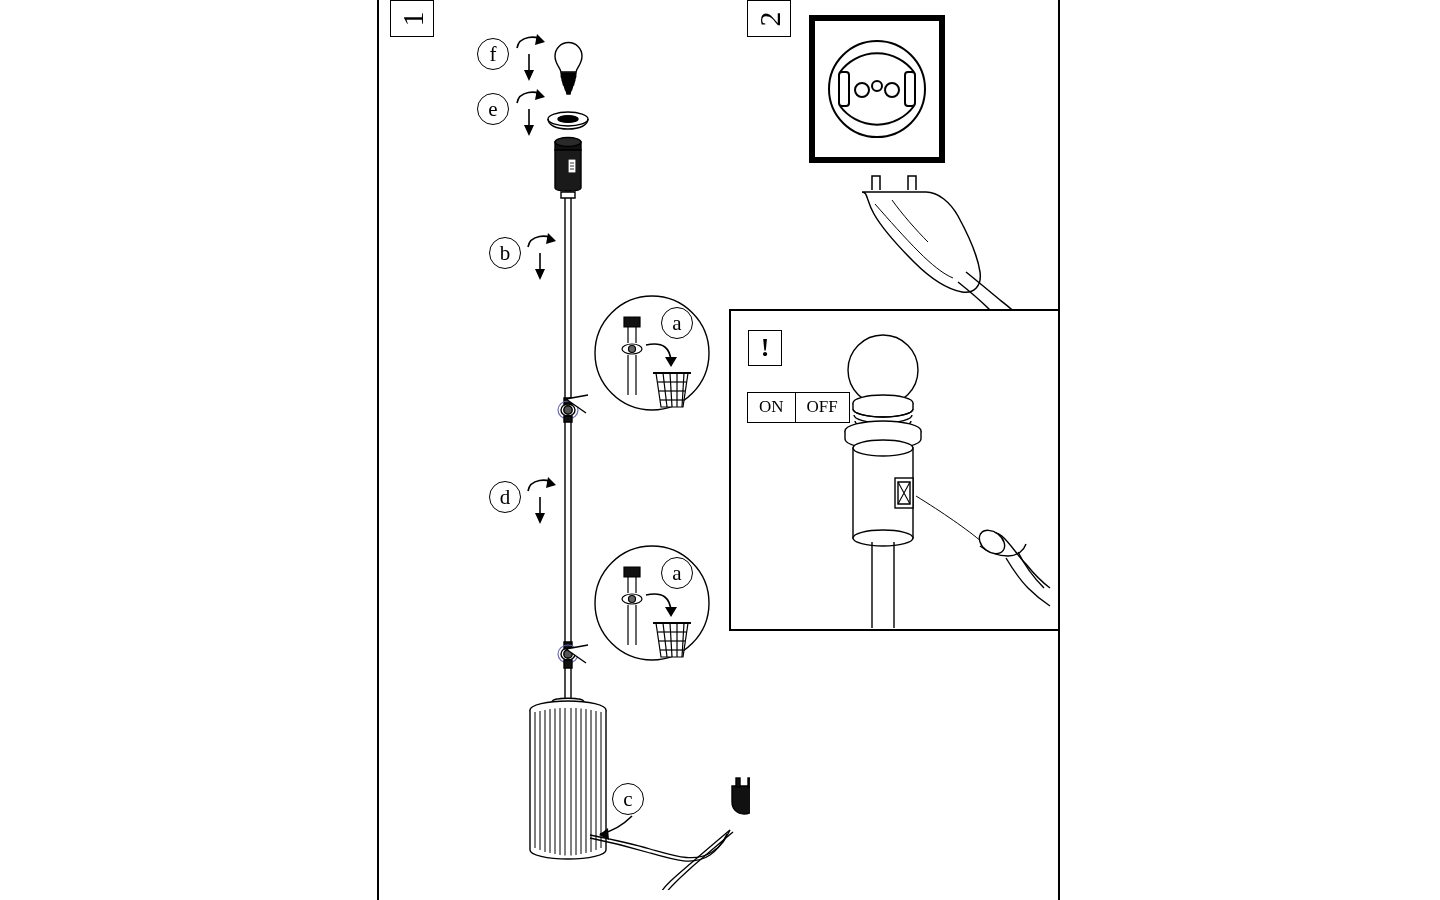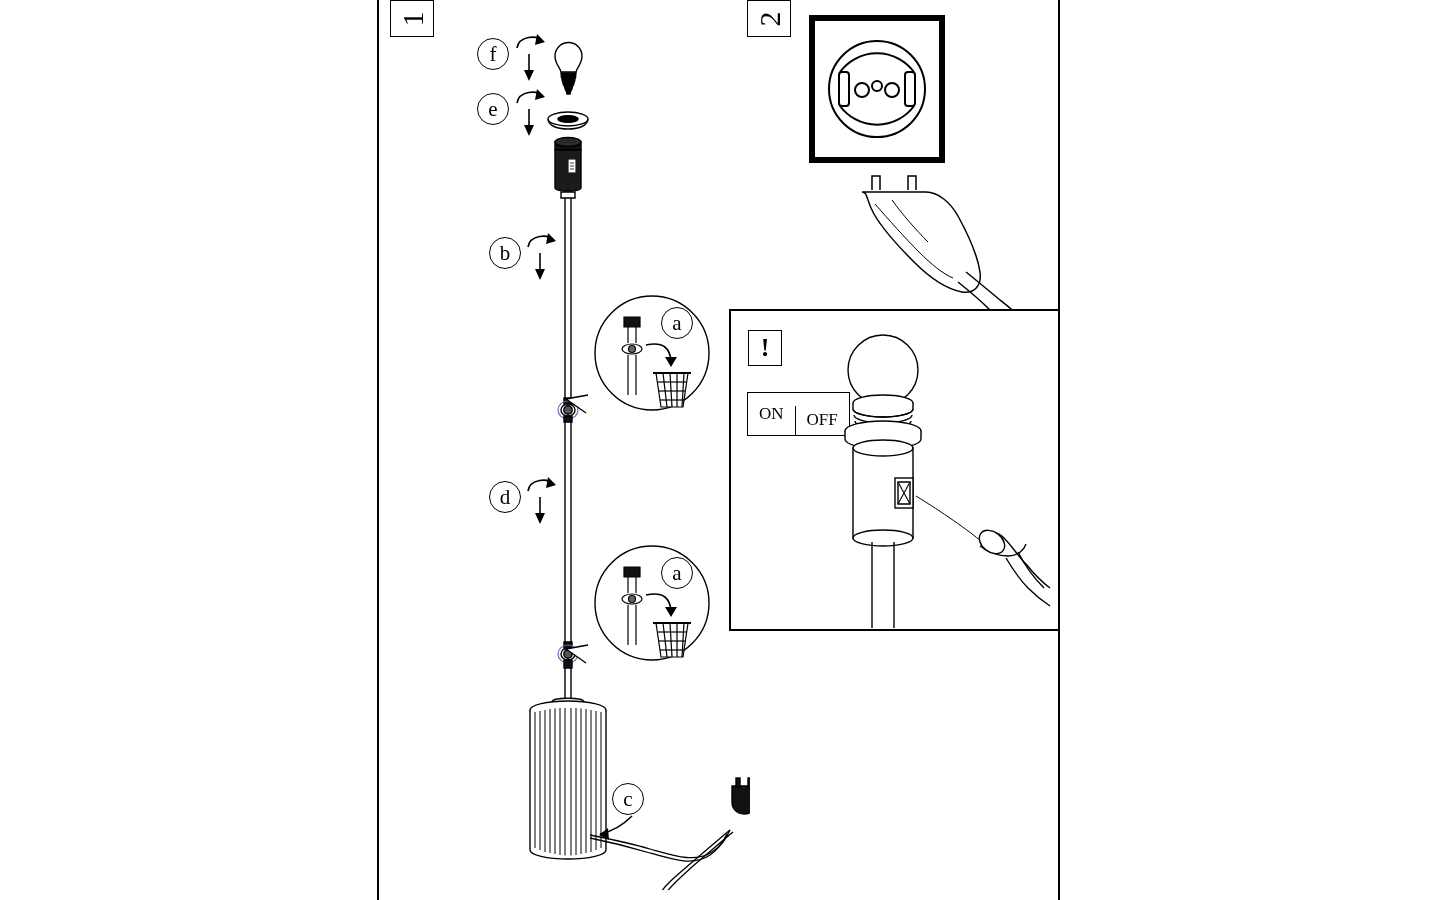--- a/index.html
+++ b/index.html
@@ -75,21 +75,20 @@
     background: #fff;
   }
   .onoff div {
     padding: 5px 11px;
     font-family: "Liberation Serif", serif;
     font-size: 17px;
     line-height: 1.1;
   }
   .onoff div + div {
     border-left: 1.6px solid #000;
-    margin-top: 13px;
   }
   .warnbox {
     position: absolute;
     width: 34px;
     height: 36px;
     border: 1.8px solid #000;
     background: #fff;
     display: flex;
     align-items: center;
     justify-content: center;

